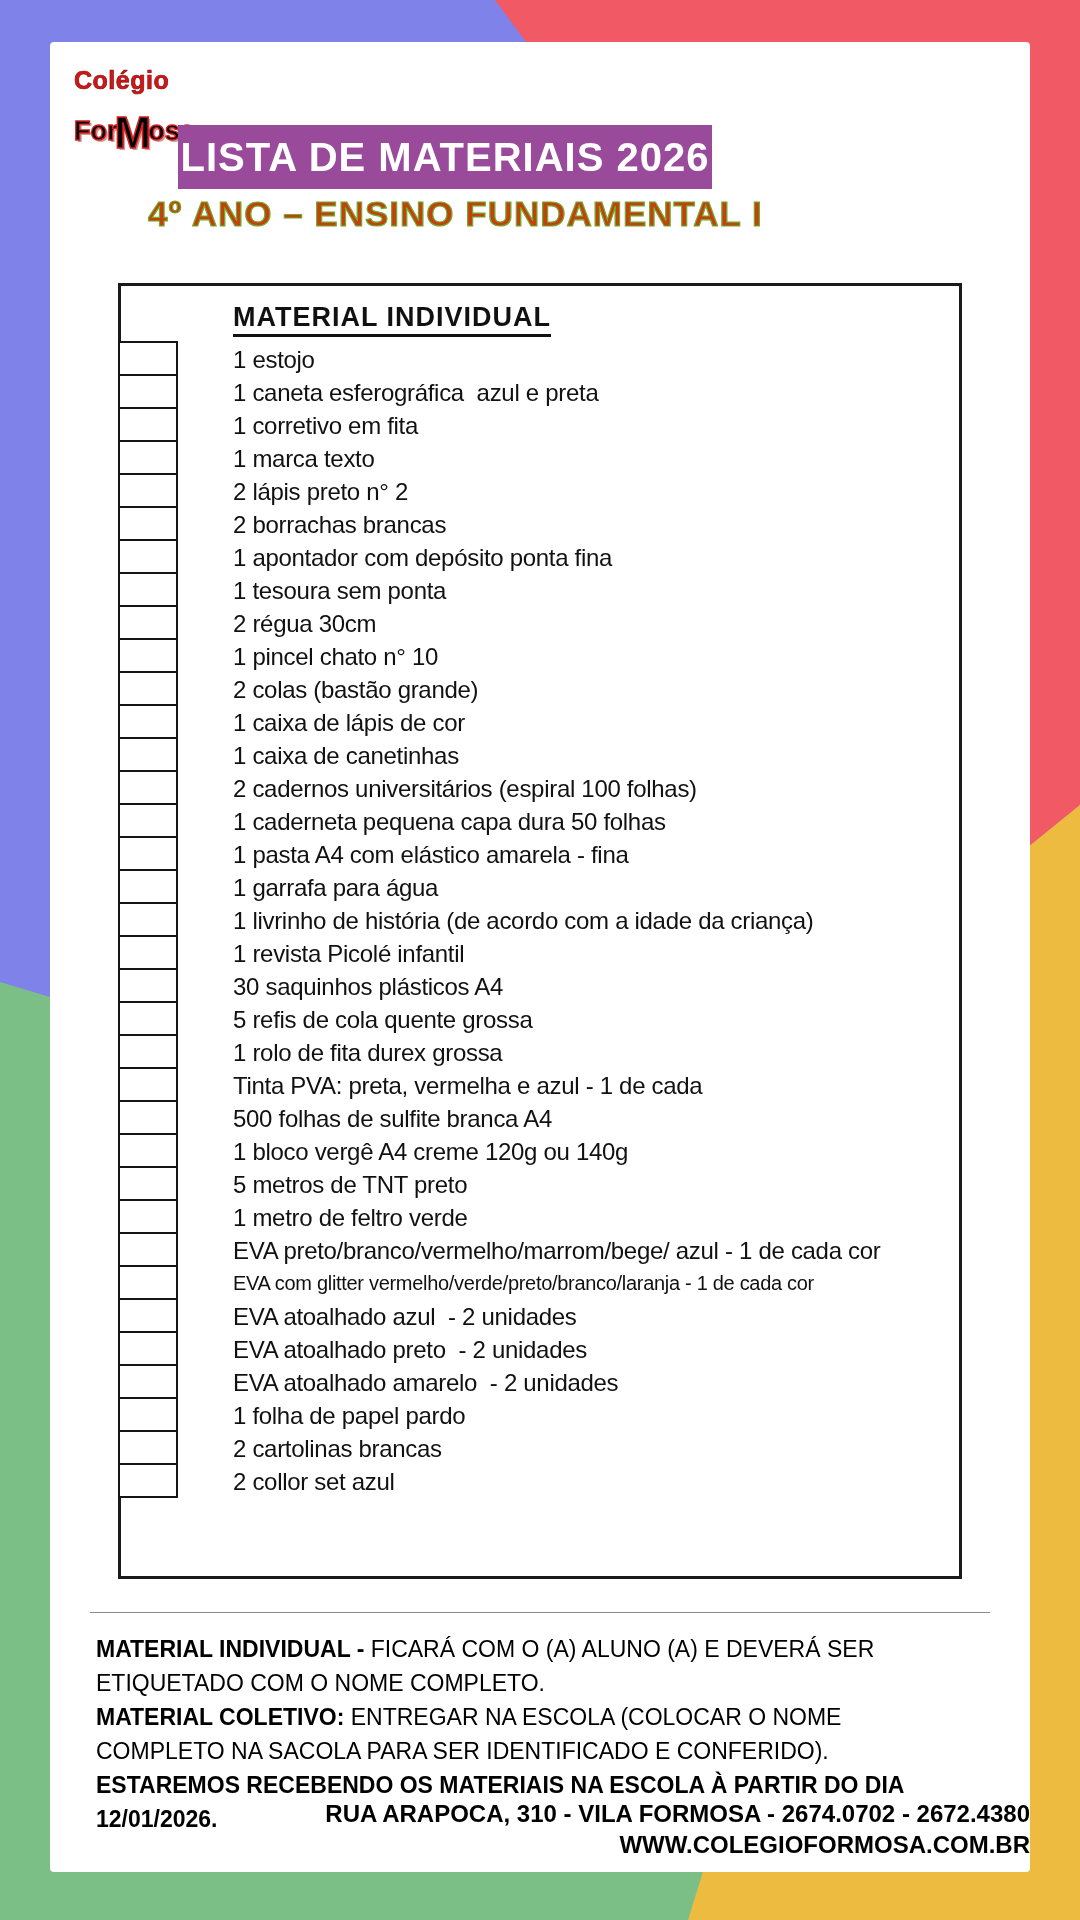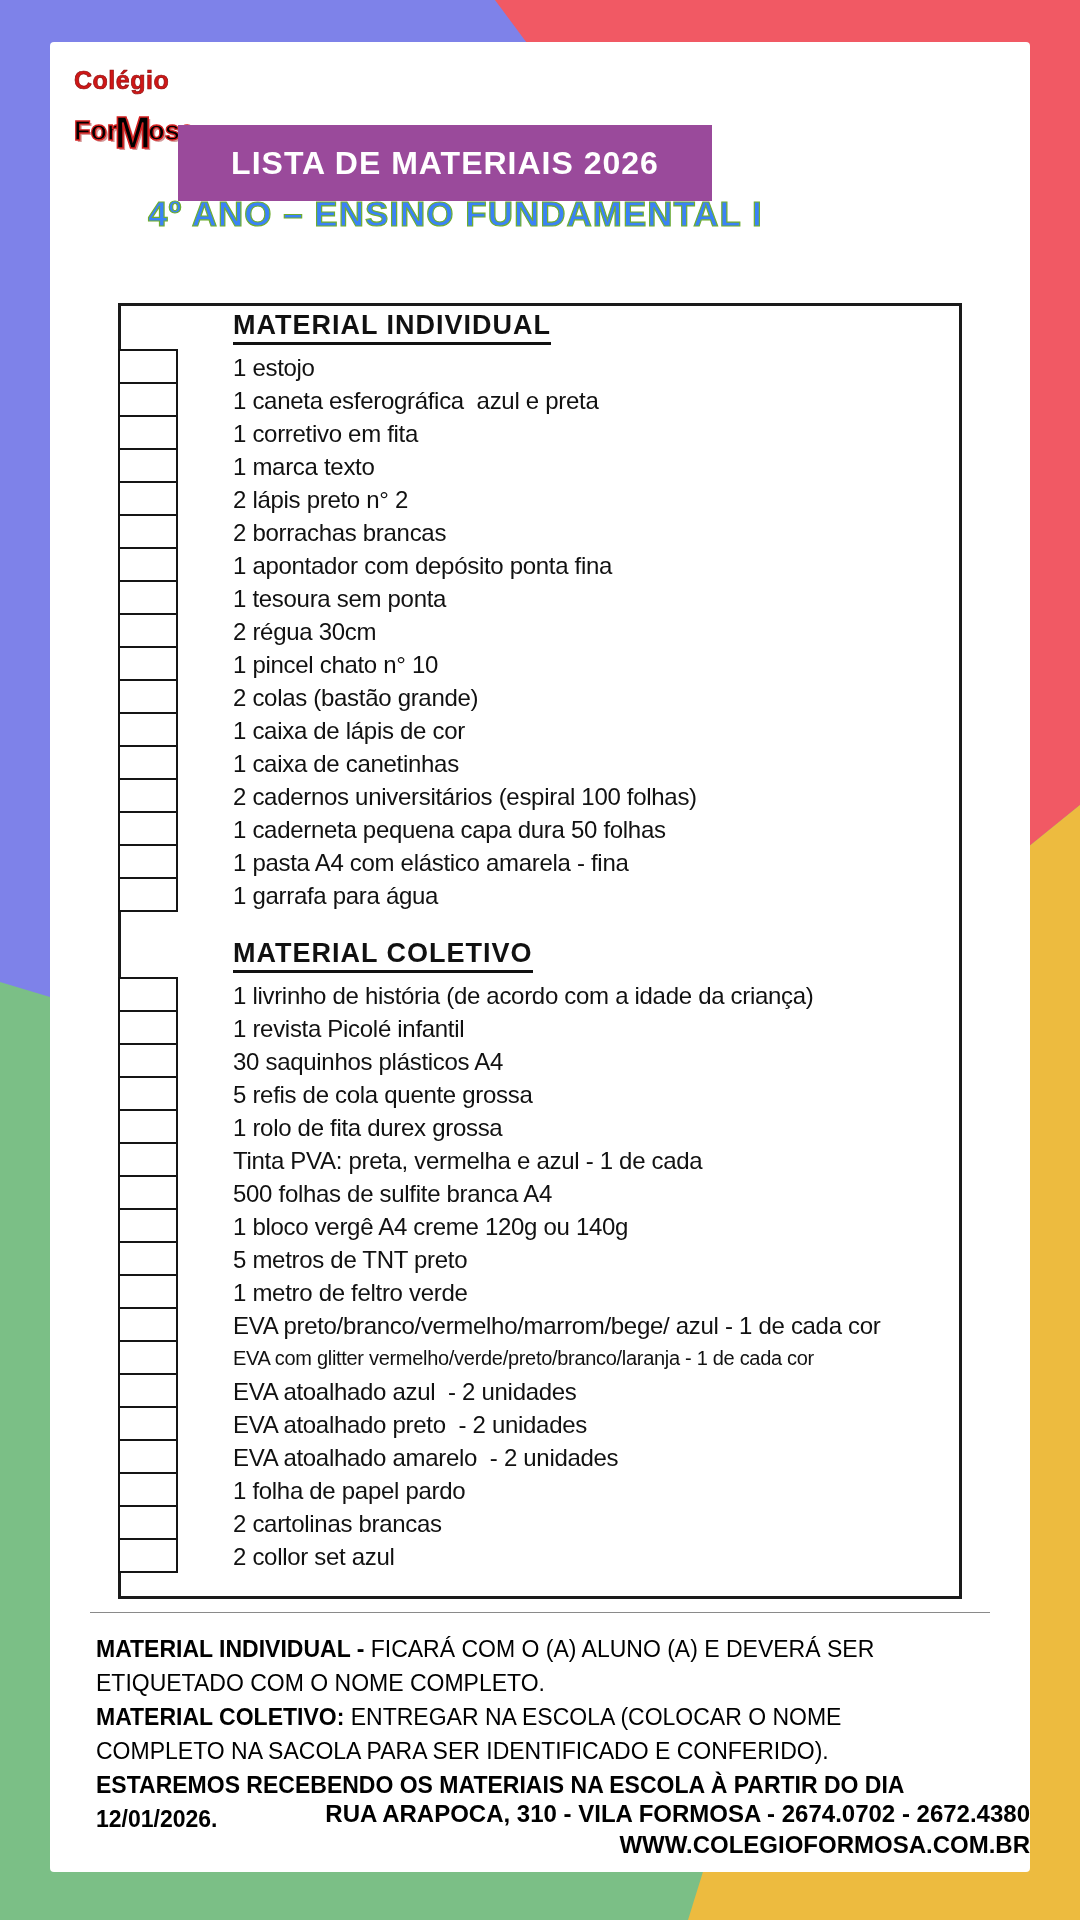--- a/index.html
+++ b/index.html
@@ -9,29 +9,29 @@
         background:#ffffff;border-radius:4px;}
   
   .logo{position:absolute;left:24px;top:26px;line-height:1;}
   .logo-l1{font-size:25px;font-weight:bold;color:#cf1717;letter-spacing:.5px;
            -webkit-text-stroke:.7px #8a0e0e;}
   .logo-l2{margin-top:18px;font-weight:bold;color:#000000;
            -webkit-text-stroke:1.3px #d42020;text-shadow:2px 2px 0 rgba(160,30,30,.45);}
   .logo-l2 .sm{font-size:27px;}
   .logo-l2 .big{font-size:44px;margin:0 -3px;vertical-align:-8px;-webkit-text-stroke:1.6px #d42020;}
   
-  .banner{position:absolute;left:128px;top:83px;width:534px;height:76px;background:#9a4a9b;
+  .banner{position:absolute;left:128px;top:83px;width:534px;height:64px;background:#9a4a9b;
           display:flex;align-items:center;justify-content:center;color:#ffffff;
-          font-size:32px;font-weight:bold;letter-spacing:1px;white-space:nowrap;text-align:center;}
+          font-size:40px;font-weight:bold;letter-spacing:1px;white-space:nowrap;text-align:center;}
   .subtitle{position:absolute;left:98px;top:152px;width:594px;text-align:left;
-            font-size:35px;font-weight:bold;color:#3b82f6;letter-spacing:1px;
+            font-size:35px;font-weight:bold;color:#c2410c;letter-spacing:1px;
             -webkit-text-stroke:1.2px #6fae2f;white-space:nowrap;}
   
   .listbox{position:absolute;left:68px;top:241px;width:844px;height:1296px;
-           border:3px solid #1a1a1a;box-sizing:border-box;padding-top:4px;margin-top:20px;}
+           border:3px solid #1a1a1a;box-sizing:border-box;padding-top:16px;}
   .list-heading{margin:26px 0 6px 112px;display:table;font-size:27px;font-weight:bold;
                 color:#111;letter-spacing:1px;border-bottom:3px solid #111;padding-bottom:1px;}
   .list-heading:first-child{margin-top:0;}
   .list-row{position:relative;height:33px;}
   .cb{position:absolute;left:-3px;top:-2px;width:56px;height:31px;
       border:2px solid #151515;background:#fff;box-sizing:content-box;}
   .item-text{display:block;margin-left:112px;font-size:24px;line-height:33px;color:#111;
              letter-spacing:-.3px;white-space:pre;}
   .item-text.small{font-size:20px;}
   
@@ -126,21 +126,20 @@
         <span class="item-text">1 caderneta pequena capa dura 50 folhas</span>
       </div>
       <div class="list-row">
         <span class="cb"></span>
         <span class="item-text">1 pasta A4 com elástico amarela - fina</span>
       </div>
       <div class="list-row">
         <span class="cb"></span>
         <span class="item-text">1 garrafa para água</span>
       </div>
-      <div class="list-heading">MATERIAL COLETIVO</div>
       <div class="list-row">
         <span class="cb"></span>
         <span class="item-text">1 livrinho de história (de acordo com a idade da criança)</span>
       </div>
       <div class="list-row">
         <span class="cb"></span>
         <span class="item-text">1 revista Picolé infantil</span>
       </div>
       <div class="list-row">
         <span class="cb"></span>

